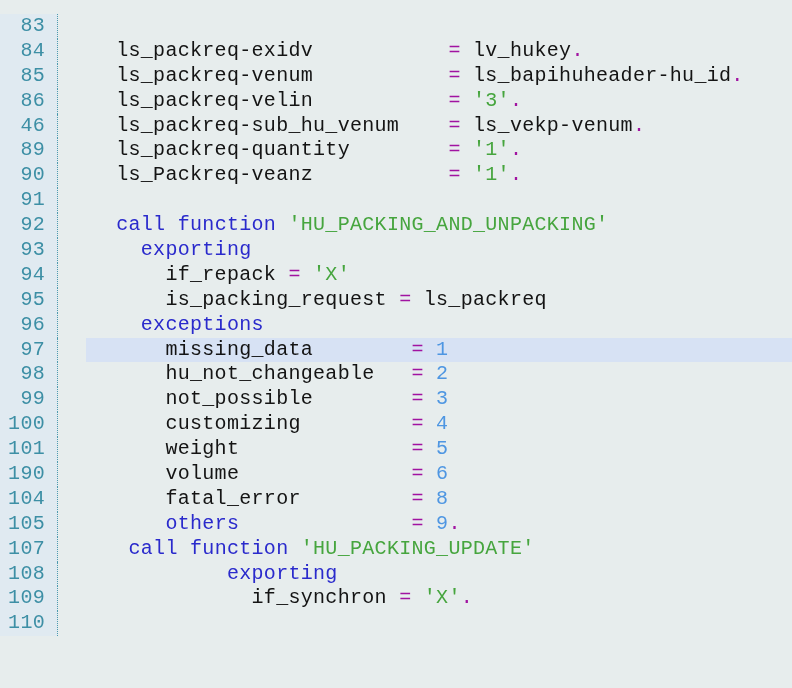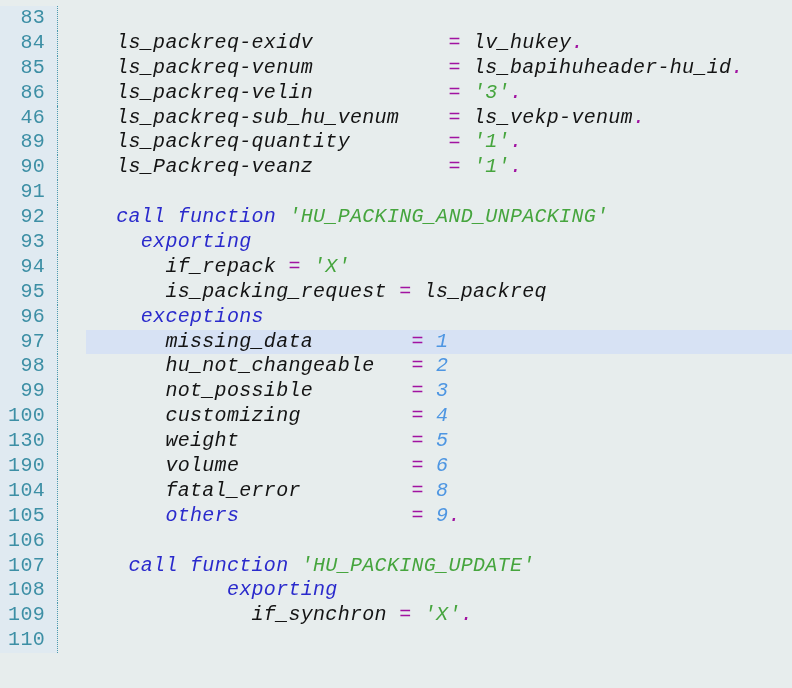--- a/index.html
+++ b/index.html
@@ -1,33 +1,33 @@
 <!DOCTYPE html>
 <html style="--background: #E7EDED; --gutter_background: #E0EAF1; --separator: #4D9AAE; --line_number: #3D8FA5; --text: #141414; --keyword: #2A2ACC; --string: #46A53E; --operator: #A113A1; --number: #4E96E2; --highlight_row: #D7E2F4;"><head>
 <meta charset="utf-8">
 <style>
   html,body{margin:0;padding:0;background:#cfd8dc;}
   .screen{
     width:792px;height:688px;overflow:hidden;box-sizing:border-box;
     background:var(--background,#E7EDED);
     font-family:"Liberation Mono","DejaVu Sans Mono",monospace;
     font-size:20px;letter-spacing:0.3px;color:var(--text,#141414);
-    padding-top:6px;
+    padding-top:14px;
   }
   .rows{display:block;}
   .row{display:flex;height:24.9px;line-height:24.9px;}
   .gutter-cell{
     flex:0 0 58px;width:58px;box-sizing:border-box;
     text-align:right;padding-right:12px;
     color:var(--line_number,#3D8FA5);
     background:var(--gutter_background,#E0EAF1);
     border-right:1px dotted var(--separator,#4D9AAE);
     user-select:none;
   }
-  .code-cell{flex:1;white-space:pre;padding-left:9px;position:relative;overflow:hidden;font-style:italic;}
+  .code-cell{flex:1;white-space:pre;padding-left:9px;position:relative;overflow:hidden;}
   .code-cell span{position:relative;z-index:1;}
   .row.hl .code-cell::before{
     content:"";position:absolute;left:28px;right:0;top:0;bottom:0;
     background:var(--highlight_row,#D7E2F4);z-index:0;
   }
   .tk-id{color:var(--text,#141414);}
   .tk-kw{color:var(--keyword,#2A2ACC);}
   .tk-str{color:var(--string,#46A53E);}
   .tk-op{color:var(--operator,#A113A1);}
   .tk-num{color:var(--number,#4E96E2);}
@@ -99,38 +99,34 @@
       </div>
       <div class="row">
         <div class="gutter-cell">99</div>
         <div class="code-cell"><span class="tk-id">        not_possible        </span><span class="tk-op">=</span><span class="tk-id"> </span><span class="tk-num">3</span></div>
       </div>
       <div class="row">
         <div class="gutter-cell">100</div>
         <div class="code-cell"><span class="tk-id">        customizing         </span><span class="tk-op">=</span><span class="tk-id"> </span><span class="tk-num">4</span></div>
       </div>
       <div class="row">
-        <div class="gutter-cell">130</div>
+        <div class="gutter-cell">101</div>
         <div class="code-cell"><span class="tk-id">        weight              </span><span class="tk-op">=</span><span class="tk-id"> </span><span class="tk-num">5</span></div>
       </div>
       <div class="row">
         <div class="gutter-cell">190</div>
         <div class="code-cell"><span class="tk-id">        volume              </span><span class="tk-op">=</span><span class="tk-id"> </span><span class="tk-num">6</span></div>
       </div>
       <div class="row">
         <div class="gutter-cell">104</div>
         <div class="code-cell"><span class="tk-id">        fatal_error         </span><span class="tk-op">=</span><span class="tk-id"> </span><span class="tk-num">8</span></div>
       </div>
       <div class="row">
         <div class="gutter-cell">105</div>
         <div class="code-cell"><span class="tk-id">        </span><span class="tk-kw">others</span><span class="tk-id">              </span><span class="tk-op">=</span><span class="tk-id"> </span><span class="tk-num">9</span><span class="tk-op">.</span></div>
-      </div>
-      <div class="row">
-        <div class="gutter-cell">106</div>
-        <div class="code-cell"></div>
       </div>
       <div class="row">
         <div class="gutter-cell">107</div>
         <div class="code-cell"><span class="tk-id">     </span><span class="tk-kw">call function</span><span class="tk-id"> </span><span class="tk-str">'HU_PACKING_UPDATE'</span></div>
       </div>
       <div class="row">
         <div class="gutter-cell">108</div>
         <div class="code-cell"><span class="tk-id">             </span><span class="tk-kw">exporting</span></div>
       </div>
       <div class="row">

